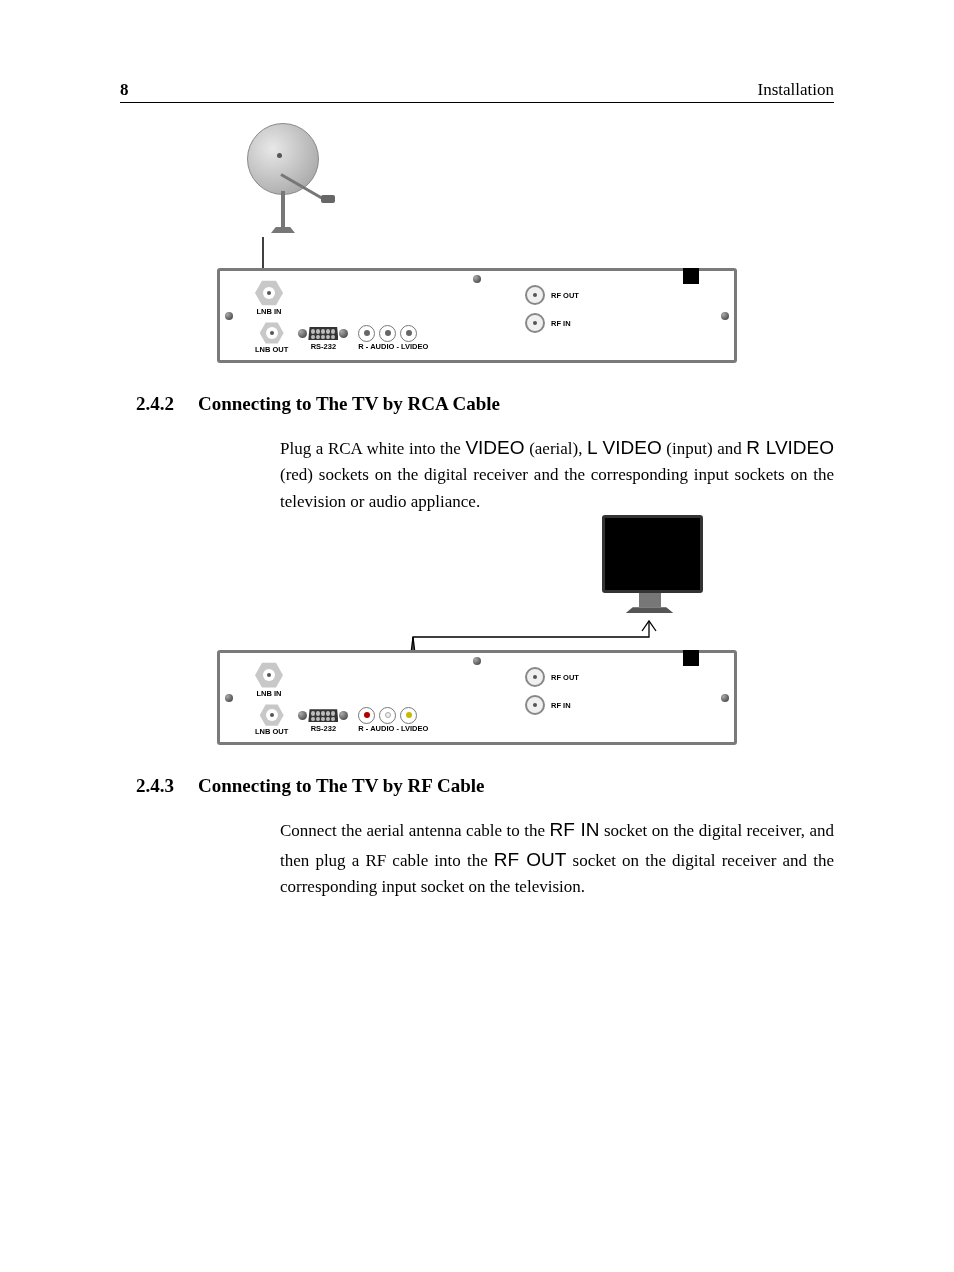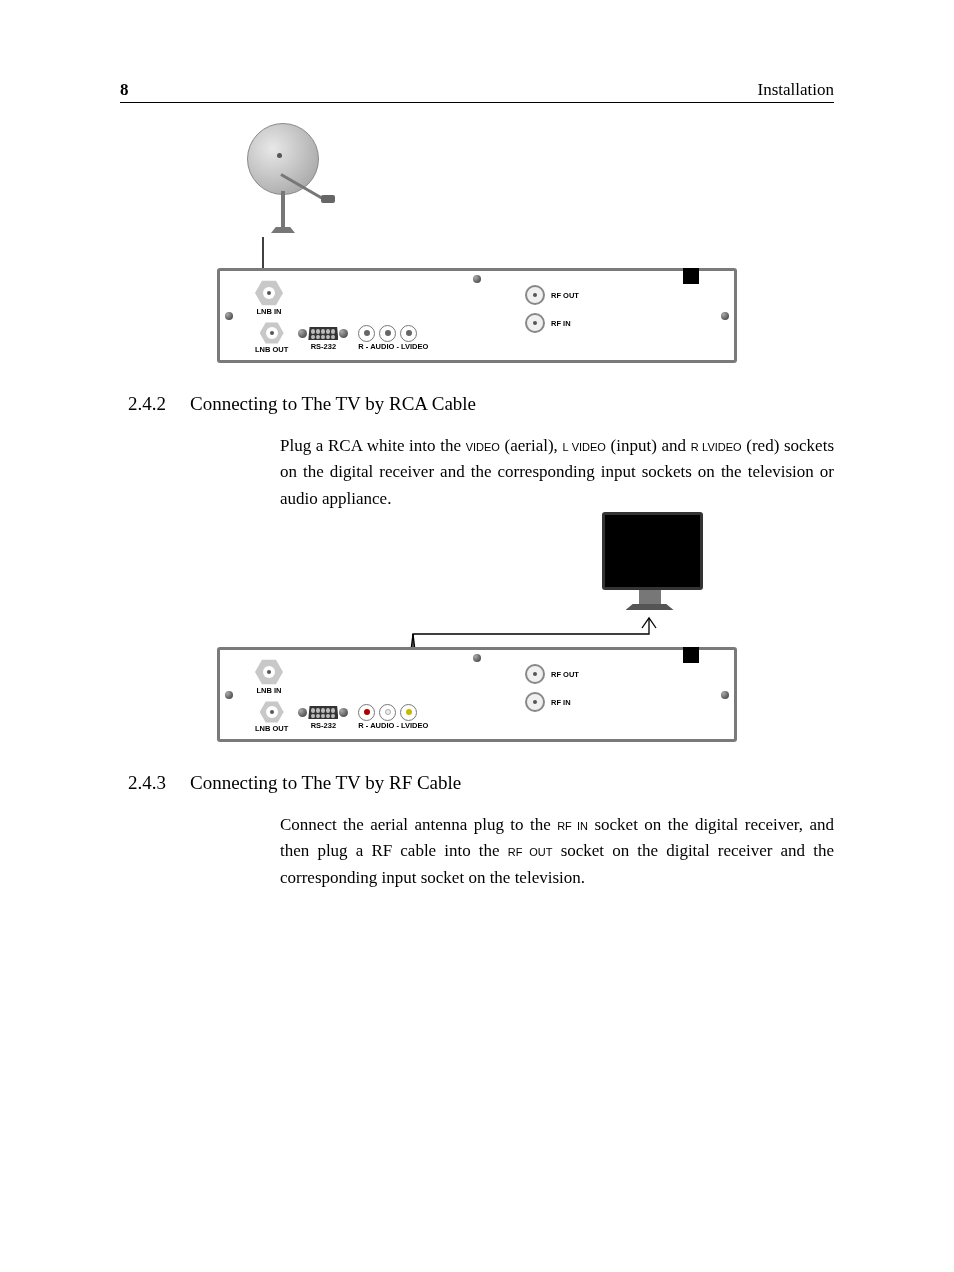--- a/index.html
+++ b/index.html
@@ -21,31 +21,31 @@
     margin-bottom: 20px;
   }
   .header .pgnum { font-weight: bold; }
   .figure-wrap {
     display: flex;
     justify-content: center;
     margin: 10px 0 30px 0;
   }
   .sect-head {
     font-size: 19px;
-    font-weight: normal;
-    margin: 24px 0 18px 8px;
+    font-weight: bold;
+    margin: 24px 0 18px 16px;
   }
   .sect-head .num { display: inline-block; width: 62px; }
   .body-text {
     margin-left: 160px;
     font-size: 17px;
     line-height: 1.55;
     text-align: justify;
   }
-  .sans { font-family: Arial, Helvetica, sans-serif; font-size: 11px; }
+  .sans { font-family: Arial, Helvetica, sans-serif; font-size: 19px; }
   
   .panel {
     width: 520px;
     height: 95px;
     border: 3px solid #7a7a7a;
     border-radius: 3px;
     background: #fff;
     position: relative;
     box-sizing: border-box;
     font-family: Arial, Helvetica, sans-serif;
@@ -414,14 +414,14 @@
           </div>
       </div>
     </div>
   </div>
 </div>
 
 <div class="sect-head">
   <span class="num">2.4.3</span><span>Connecting to The TV by RF Cable</span>
 </div>
 <div class="body-text">
-  <span>Connect the aerial antenna plug to the </span><span class="sans">RF IN</span><span> socket on the digital receiver, and then plug a RF cable into the </span><span class="sans">RF OUT</span><span> socket on the digital receiver and the corresponding input socket on the television.</span>
+  <span>Connect the aerial antenna cable to the </span><span class="sans">RF IN</span><span> socket on the digital receiver, and then plug a RF cable into the </span><span class="sans">RF OUT</span><span> socket on the digital receiver and the corresponding input socket on the television.</span>
 </div>
 
 </body></html>

